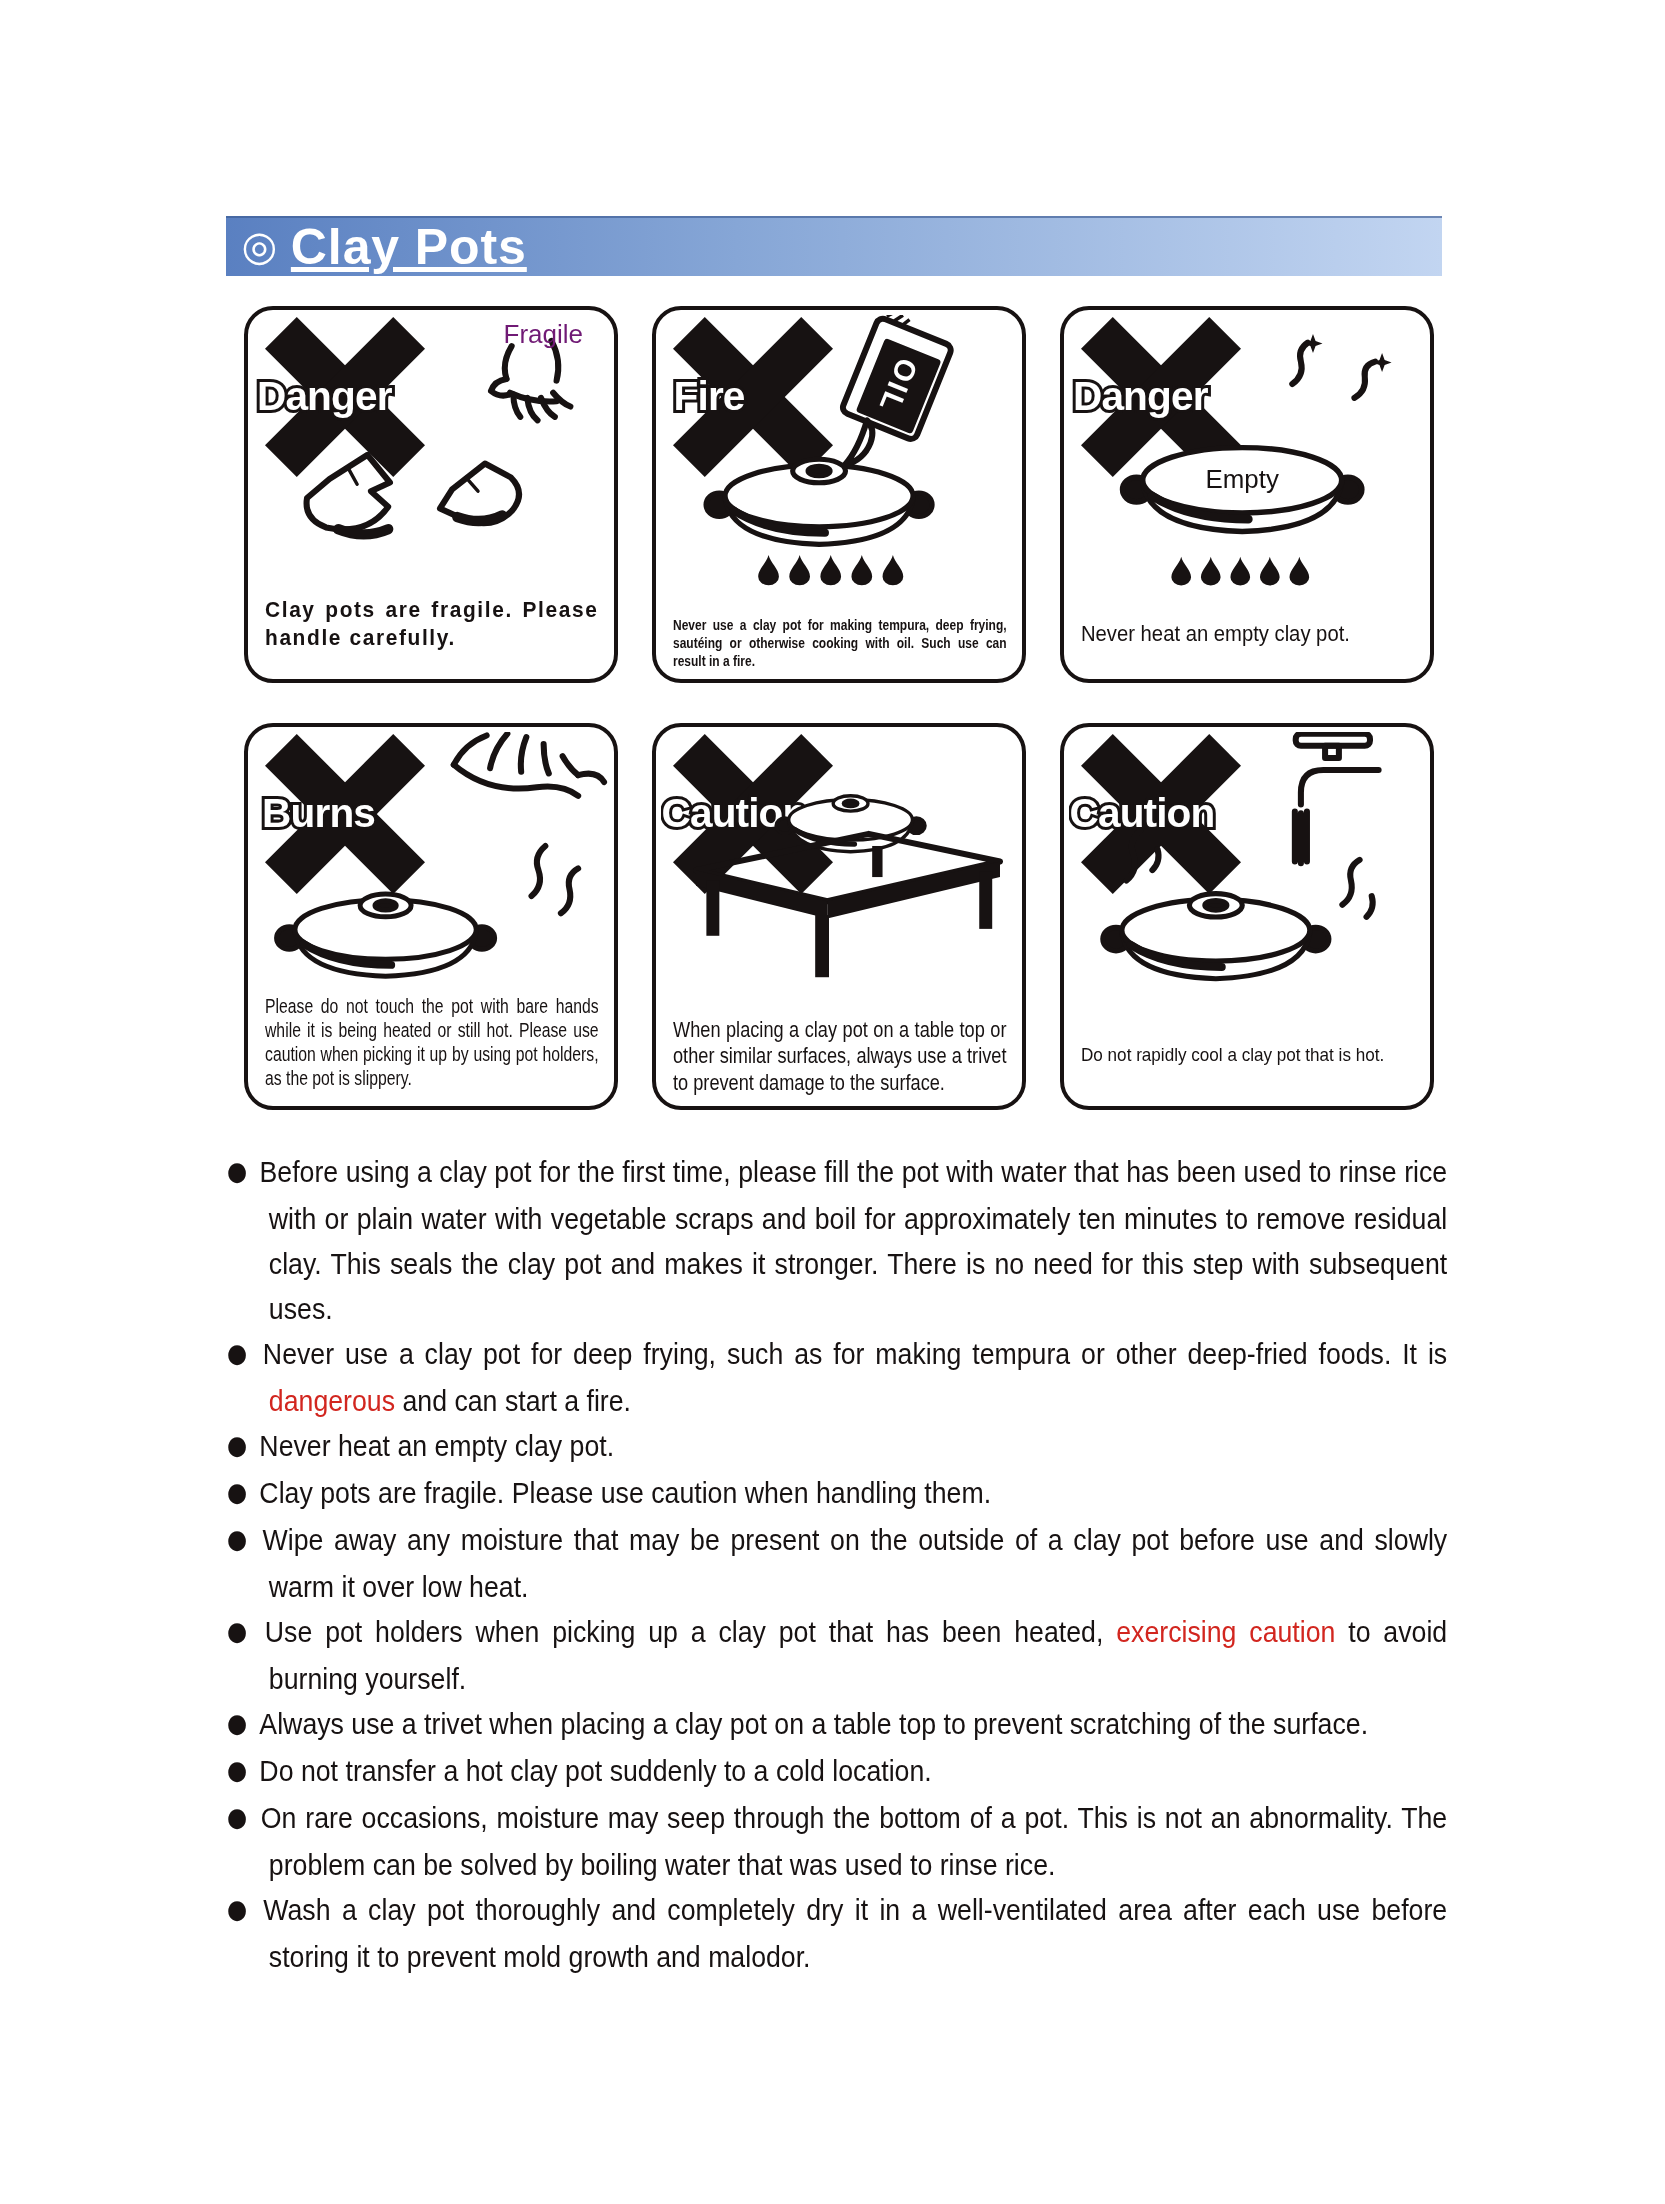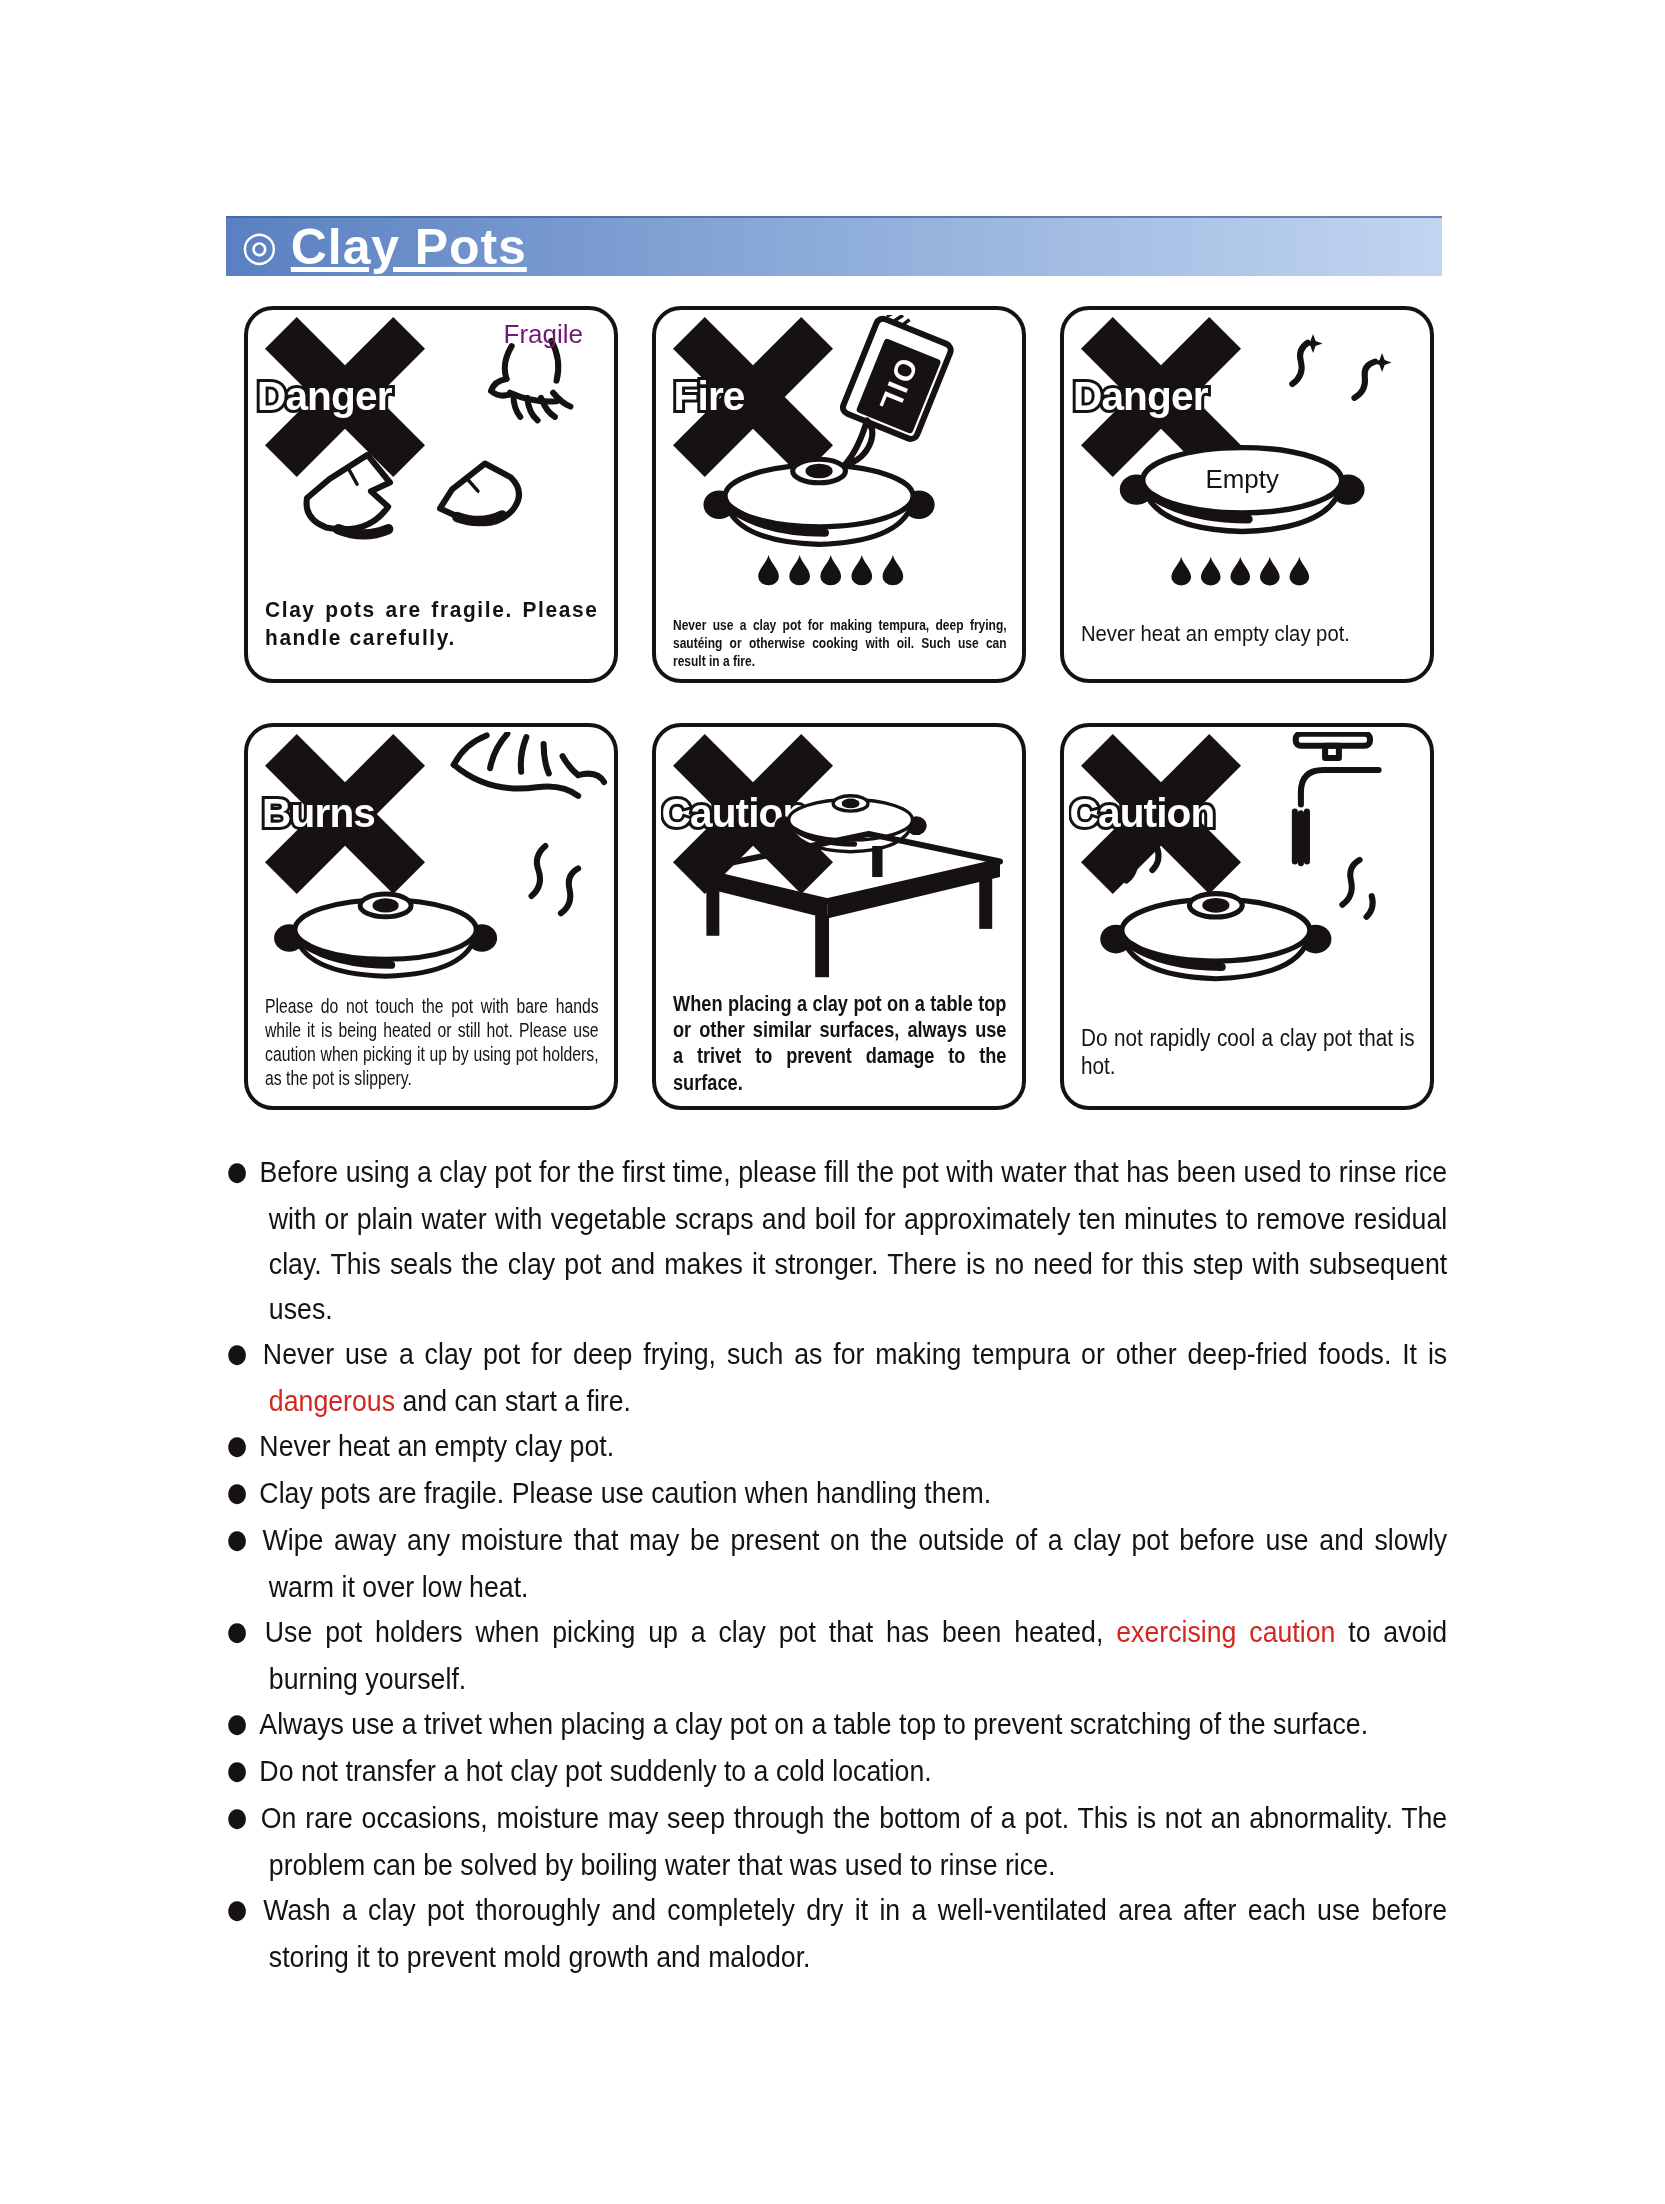--- a/index.html
+++ b/index.html
@@ -64,23 +64,23 @@
     line-height:1.22;
   }
   .p1 .caption { bottom:26px; font-size:22px;font-weight:bold; }
   .p1 .caption .cx { transform:scaleX(0.95); width:105.2%; letter-spacing:1.7px; line-height:1.3; }
   .p2 .caption { bottom:8.6px; font-size:15px;font-weight:bold; }
   .p2 .caption .cx { transform:scaleX(0.80); width:125%; }
   .p3 .caption { bottom:31px; font-size:22px; }
   .p3 .caption .cx { transform:scaleX(0.92); width:108.6%; }
   .p4 .caption { bottom:16px; font-size:19.7px; }
   .p4 .caption .cx { transform:scaleX(0.80); width:125%; }
-  .p5 .caption { bottom:10.3px; font-size:21.4px;font-weight:bold; }
+  .p5 .caption { bottom:10.3px; font-size:21.4px; }
   .p5 .caption .cx { transform:scaleX(0.85); width:117.6%; }
-  .p6 .caption { bottom:26px; font-size:23px; }
+  .p6 .caption { bottom:40px; font-size:19px; }
   .p6 .caption .cx { transform:scaleX(0.90); width:111.1%; }
 
   
   .notes {
     position:absolute; left:227px; top:1149px; width:1371px;
     transform:scaleX(0.89); transform-origin:left top;
     list-style:none; margin:0; padding:0;
     font-size:30px; line-height:45px; color:#171212;
   }
   .notes li {

